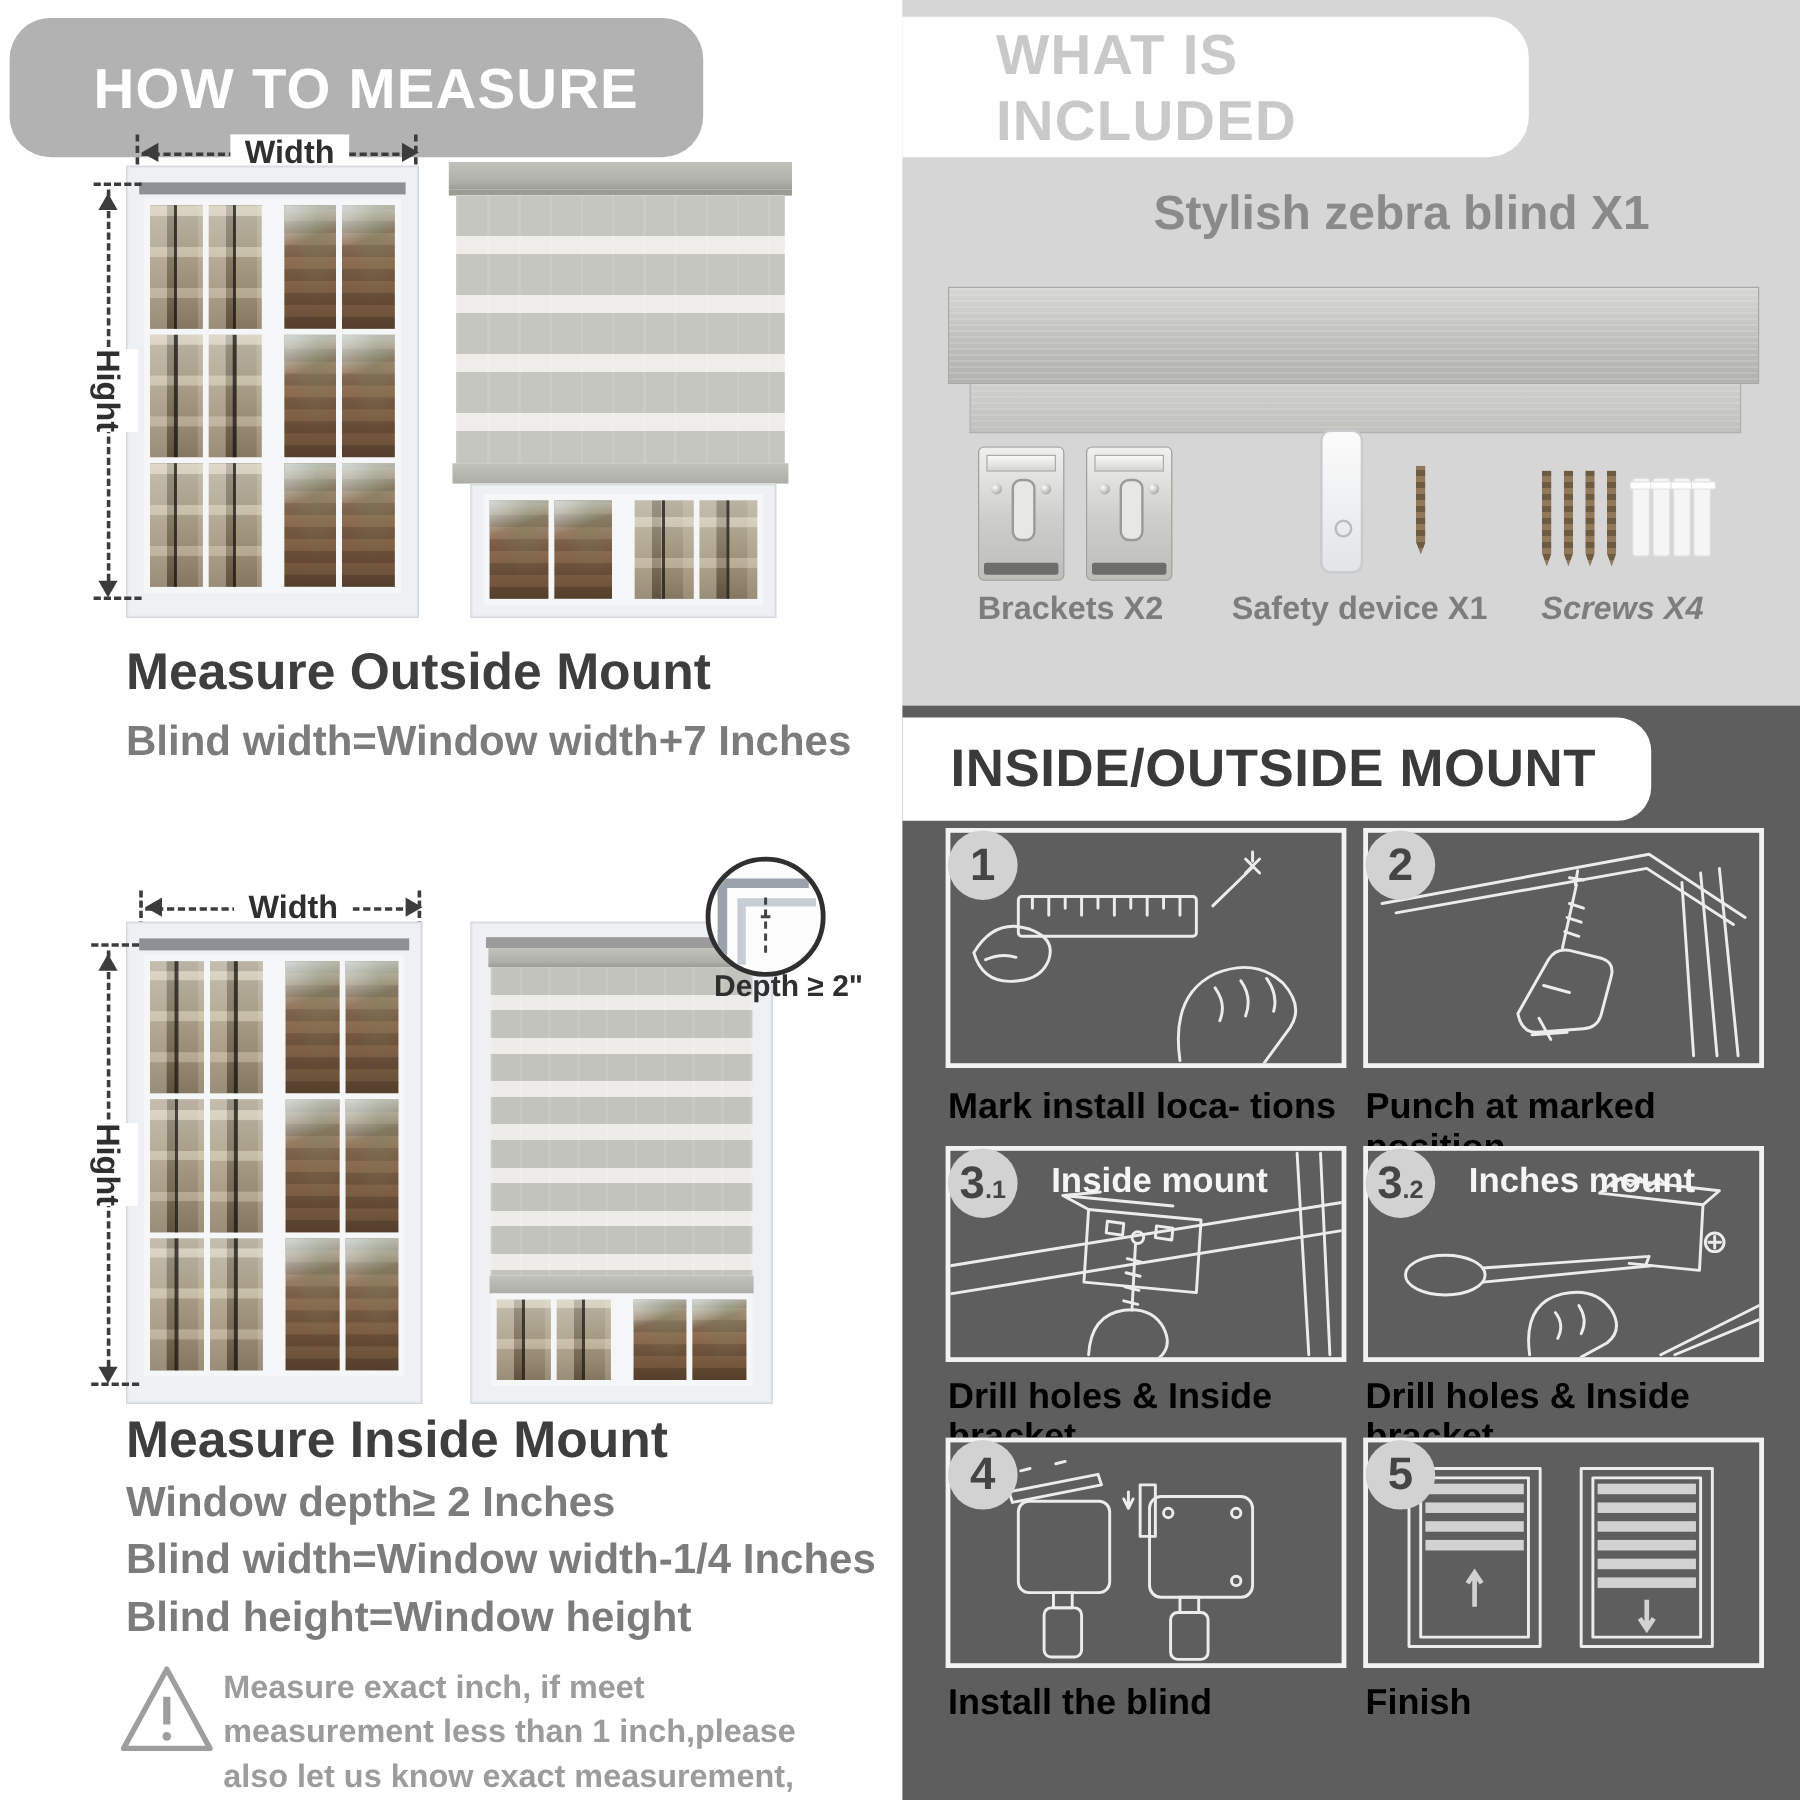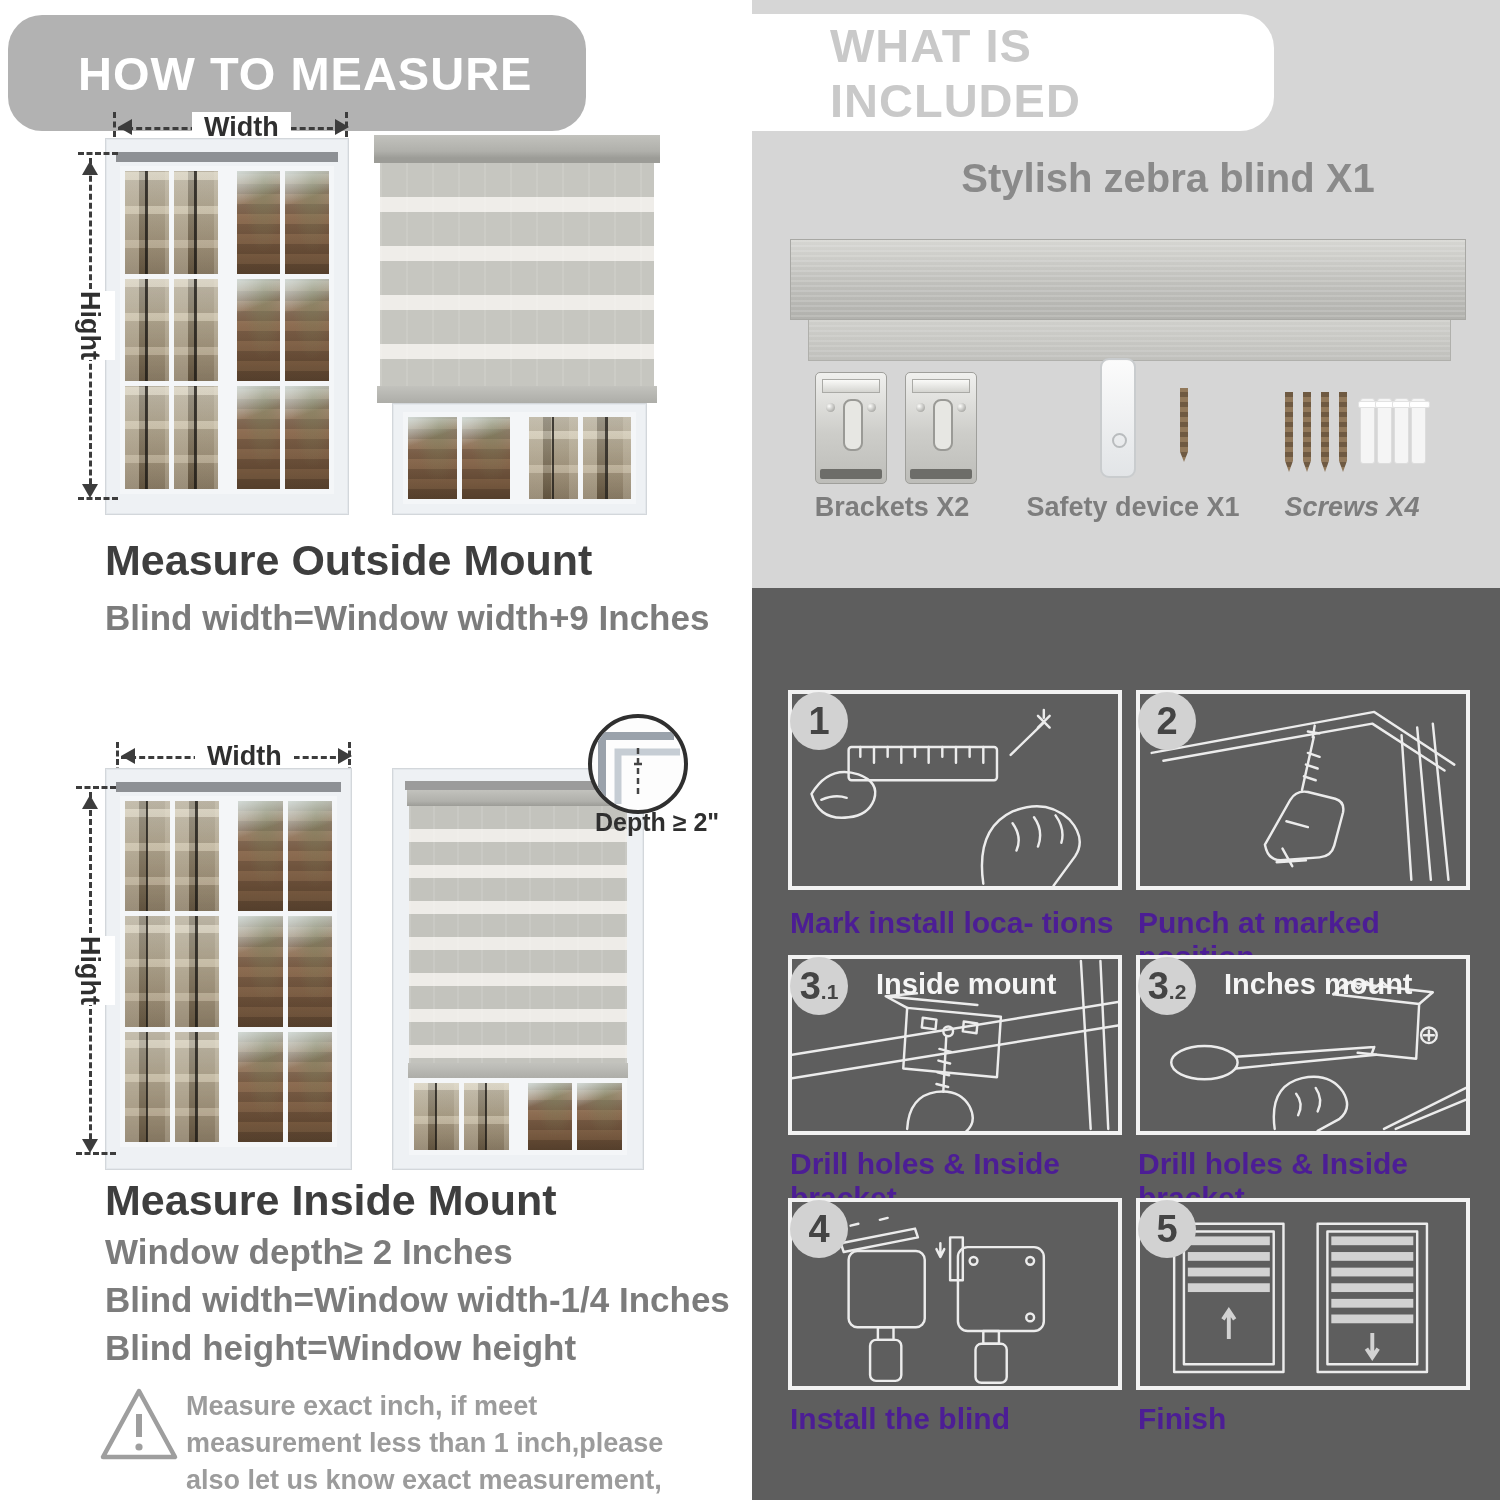--- a/index.html
+++ b/index.html
@@ -97,21 +97,21 @@
   .anchor{position:absolute;width:13px;background:rgba(255,255,255,.75);border:1px solid #dddddd;border-radius:3px;}
   .anchor:before{content:"";position:absolute;left:-3px;top:2px;width:19px;height:5px;background:rgba(255,255,255,.95);
       border:1px solid #e2e2e2;border-radius:2px;}
 
   
   .panel{position:absolute;width:334px;border:4px solid #f2f2f2;background:#5e5e5e;box-sizing:border-box;}
   .badge{position:absolute;left:2px;top:2px;width:58px;height:58px;border-radius:50%;background:#d2d2d2;
       color:#454545;display:flex;align-items:center;justify-content:center;font-size:38px;}
   .badge .sub{font-size:21px;margin-top:12px;}
   .panel-title{position:absolute;left:84px;top:16px;color:#f5f5f5;font-size:29px;}
-  .caption{position:absolute;color:#4c1d95;font-size:30px;width:360px;}
+  .caption{position:absolute;color:#000000;font-size:30px;width:360px;}
   .lineart{position:absolute;left:0;top:0;width:100%;height:100%;}
 
   
   .depth-circle{left:588px;top:714px;width:92px;height:92px;border-radius:50%;background:#fdfdfd;
       border:4px solid #2f2f2f;overflow:hidden;z-index:5;}
 
   
   .warn-icon{left:98px;top:1384px;}
 </style>
 </head>
@@ -175,21 +175,21 @@
       </div>
       <div class="mullion"></div>
       <div class="sash" style="grid-template-rows:1fr;">
         <div class="pane photo-a"></div>
           <div class="pane photo-a"></div>
       </div>
     </div>
   </div>
 
   <div class="abs h-title" style="left:105px;top:536px;">Measure Outside Mount</div>
-  <div class="abs h-line" style="left:105px;top:598px;">Blind width=Window width+9 Inches</div>
+  <div class="abs h-line" style="left:105px;top:598px;">Blind width=Window width+7 Inches</div>
 
   <div class="abs dash-v" style="left:116px;top:742px;height:40px;"></div>
   <div class="abs dash-v" style="left:348px;top:742px;height:40px;"></div>
   <div class="abs dash-h" style="left:121px;top:756px;width:224px;"></div>
   <div class="abs arrow left" style="left:113px;top:748px;"></div>
   <div class="abs arrow right" style="left:338px;top:748px;"></div>
   <div class="abs meas-label" style="left:195px;top:741px;">Width</div>
 
   <div class="abs window" style="left:105px;top:768px;width:245px;height:400px;">
     <div class="win-top-strip"></div>
@@ -290,20 +290,23 @@
   <div class="screw" style="left:1285px;top:392px;height:80px;"></div>
   <div class="screw" style="left:1303px;top:392px;height:80px;"></div>
   <div class="screw" style="left:1321px;top:392px;height:80px;"></div>
   <div class="screw" style="left:1339px;top:392px;height:80px;"></div>
   <div class="anchor" style="left:1360px;top:398px;height:64px;"></div>
   <div class="anchor" style="left:1377px;top:398px;height:64px;"></div>
   <div class="anchor" style="left:1394px;top:398px;height:64px;"></div>
   <div class="anchor" style="left:1411px;top:398px;height:64px;"></div>
   <div class="abs item-label" style="left:1232px;top:492px;width:240px;text-align:center;font-style:italic;">Screws X4</div>
 
+  <div class="abs banner-mount">
+    <span>INSIDE/OUTSIDE MOUNT</span>
+  </div>
 
   <div class="panel" style="left:788px;top:690px;height:200px;">
     <svg class="lineart" viewBox="0 0 334 192">
       <g fill="none" stroke="#ececec" stroke-width="2.5" stroke-linejoin="round" stroke-linecap="round">
         <rect x="58" y="52" width="152" height="34" rx="3"></rect>
         <path d="M70,52 v10 M84,52 v16 M98,52 v10 M112,52 v16 M126,52 v10 M140,52 v16 M154,52 v10 M168,52 v16 M182,52 v10 M196,52 v16"></path>
         <path d="M224,60 L258,27"></path>
         <path d="M252,20 l12,12 M264,20 l-12,12 M258,14 v8"></path>
         <path d="M20,100 q18,-30 48,-20 q22,8 16,26 q-6,16 -26,18 q-30,4 -38,-24 z"></path>
         <path d="M30,106 q14,-6 26,-2"></path>

